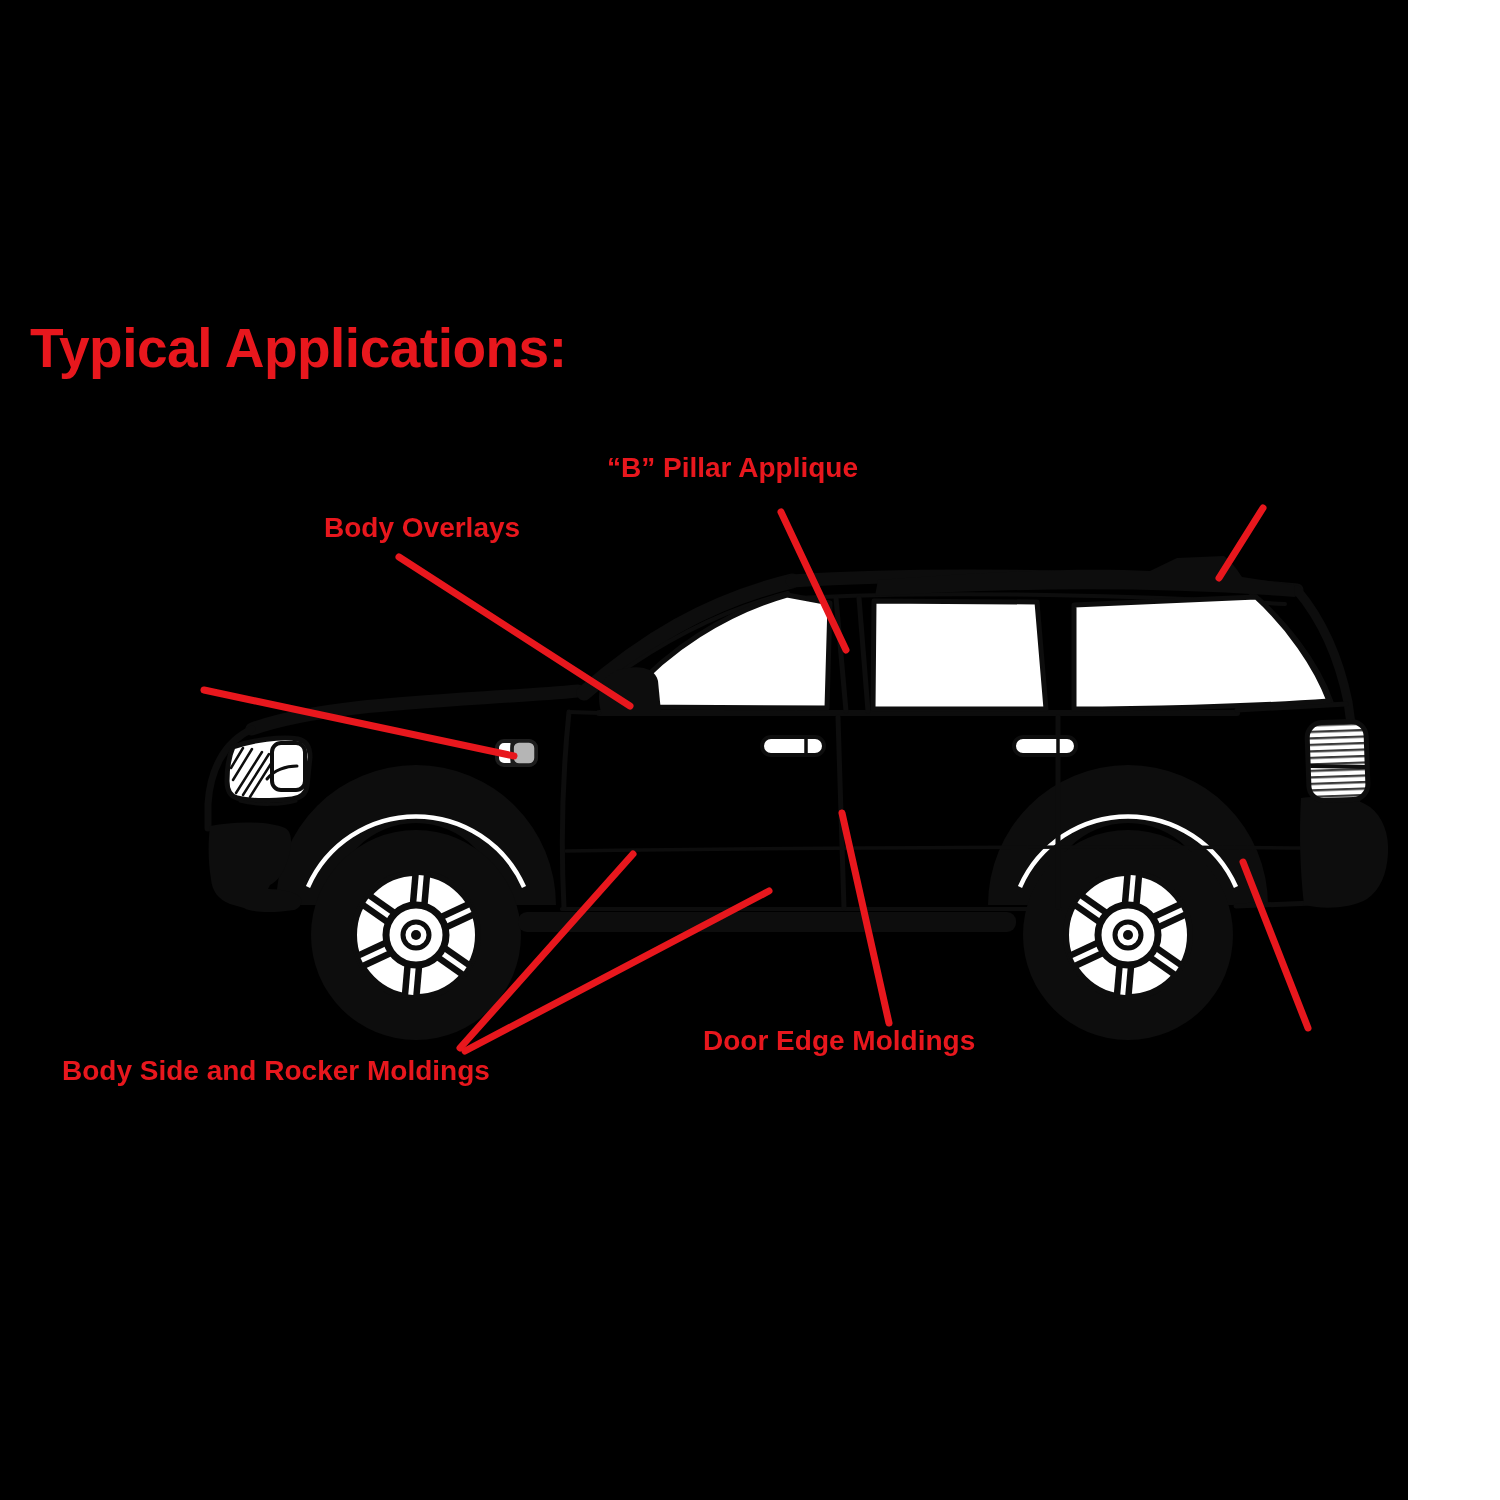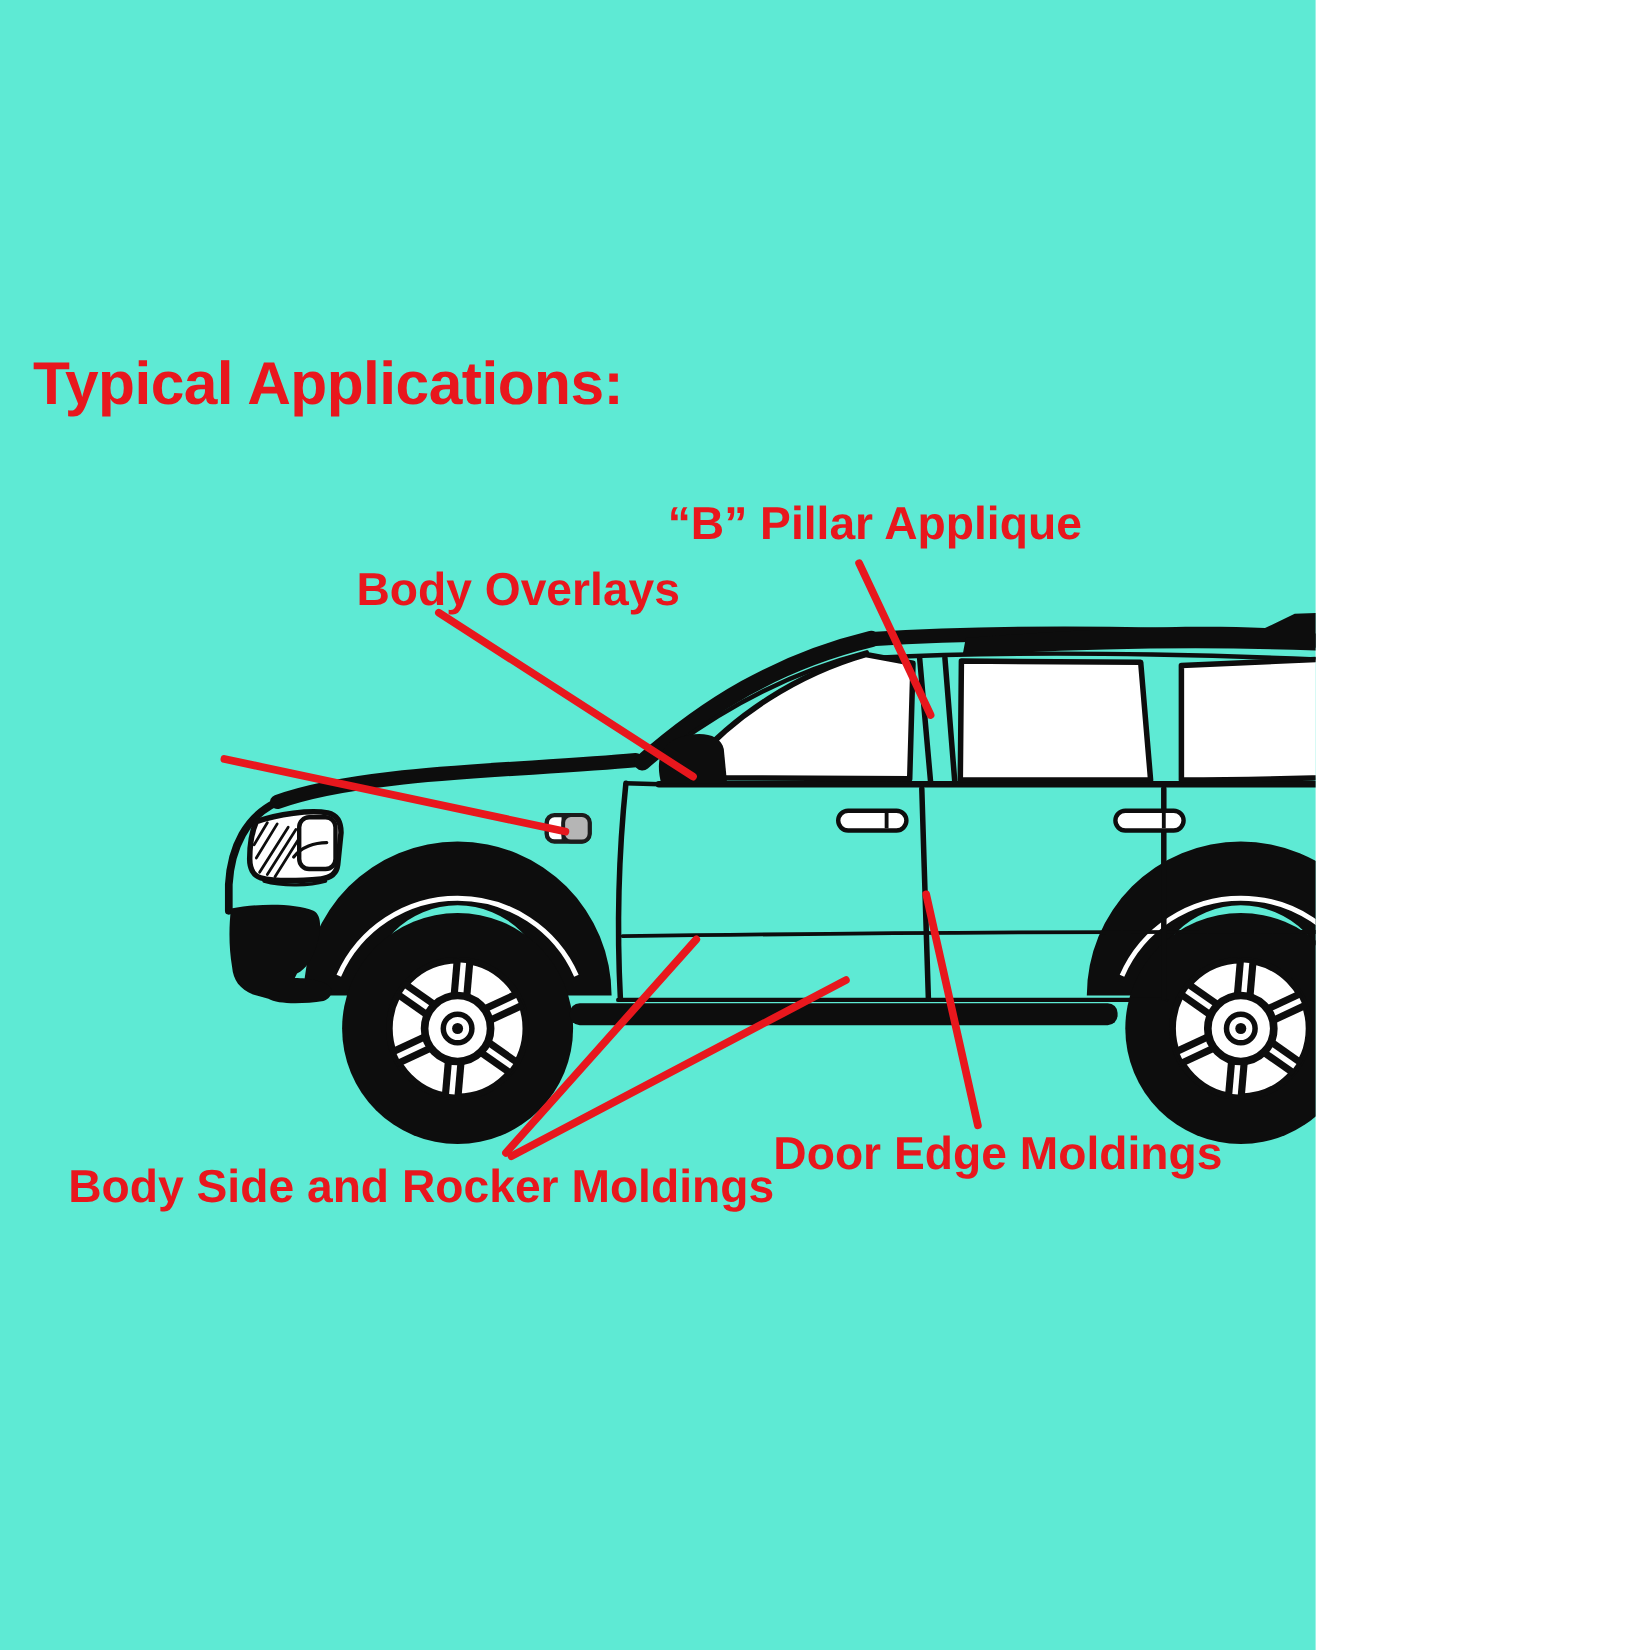--- a/index.html
+++ b/index.html
@@ -1,28 +1,28 @@
 <!DOCTYPE html>
 <html><head>
 <meta charset="utf-8">
 <style>
   html,body{margin:0;padding:0;background:#ffffff;}
   #stage{
     position:relative;
-    width:1196px;height:1500px;
-    background:#5eead4;
+    width:1408px;height:1500px;
+    background:#000000;
     overflow:hidden;
     font-family:"Liberation Sans", sans-serif;
   }
   #car-svg{position:absolute;left:0;top:0;width:1500px;height:1500px;}
   .lbl{
     position:absolute;
     color:#e8171d;
     font-weight:bold;
-    font-size:42px;
+    font-size:28px;
     line-height:1.12;
     white-space:nowrap;
     letter-spacing:0px;
   }
   #page-title{
     position:absolute;
     left:30px;top:316px;
     color:#e8171d;
     font-weight:bold;
     font-size:55px;

